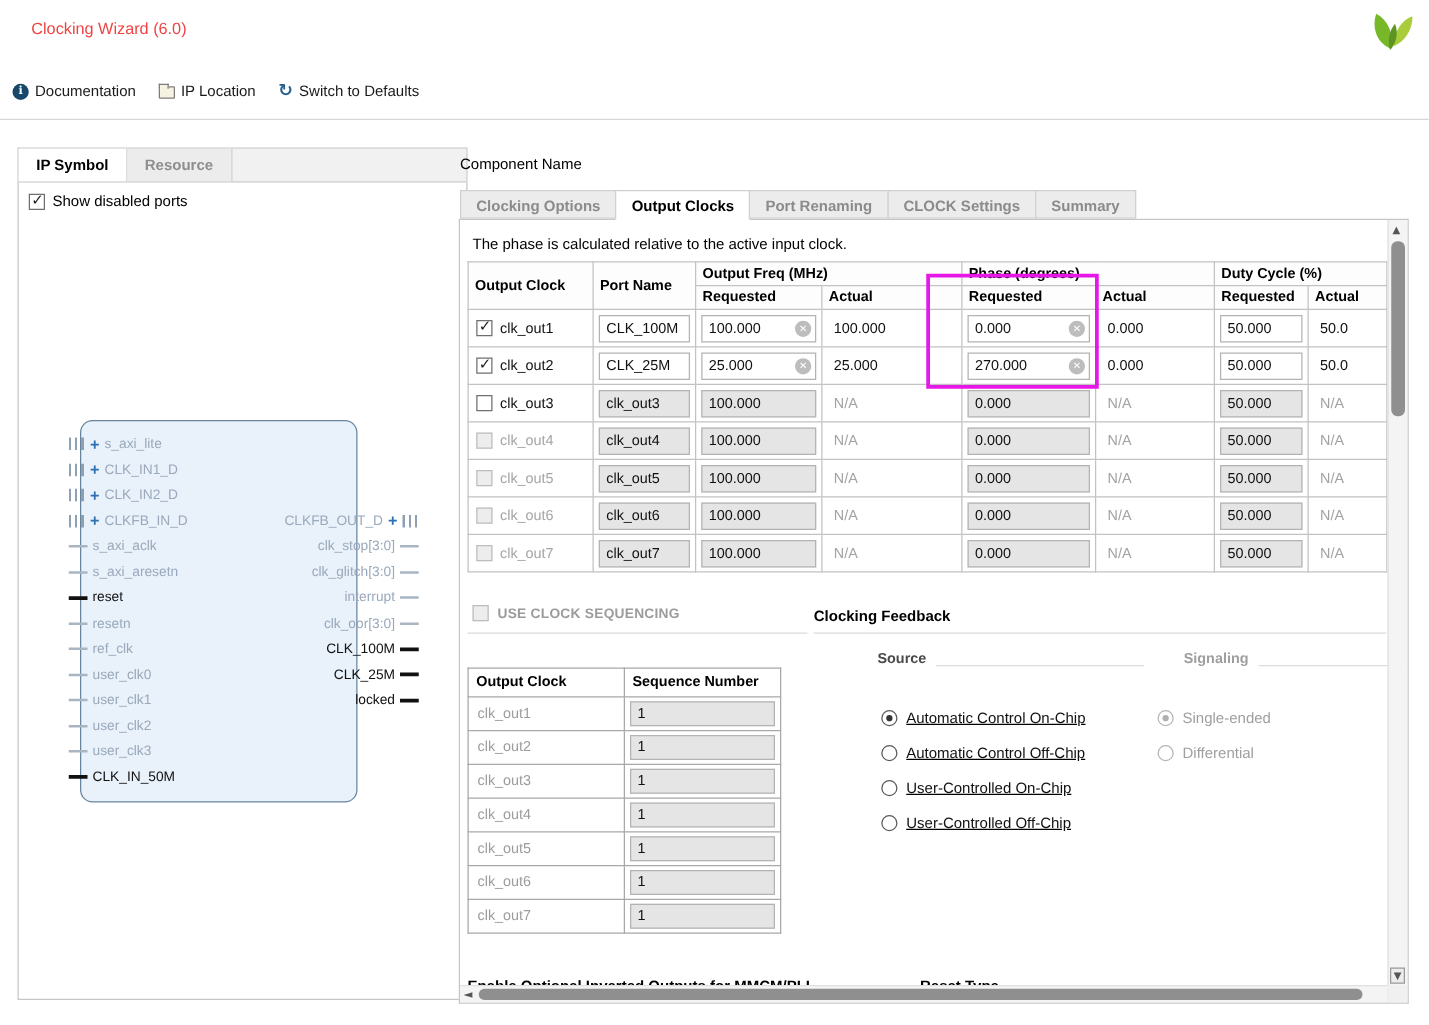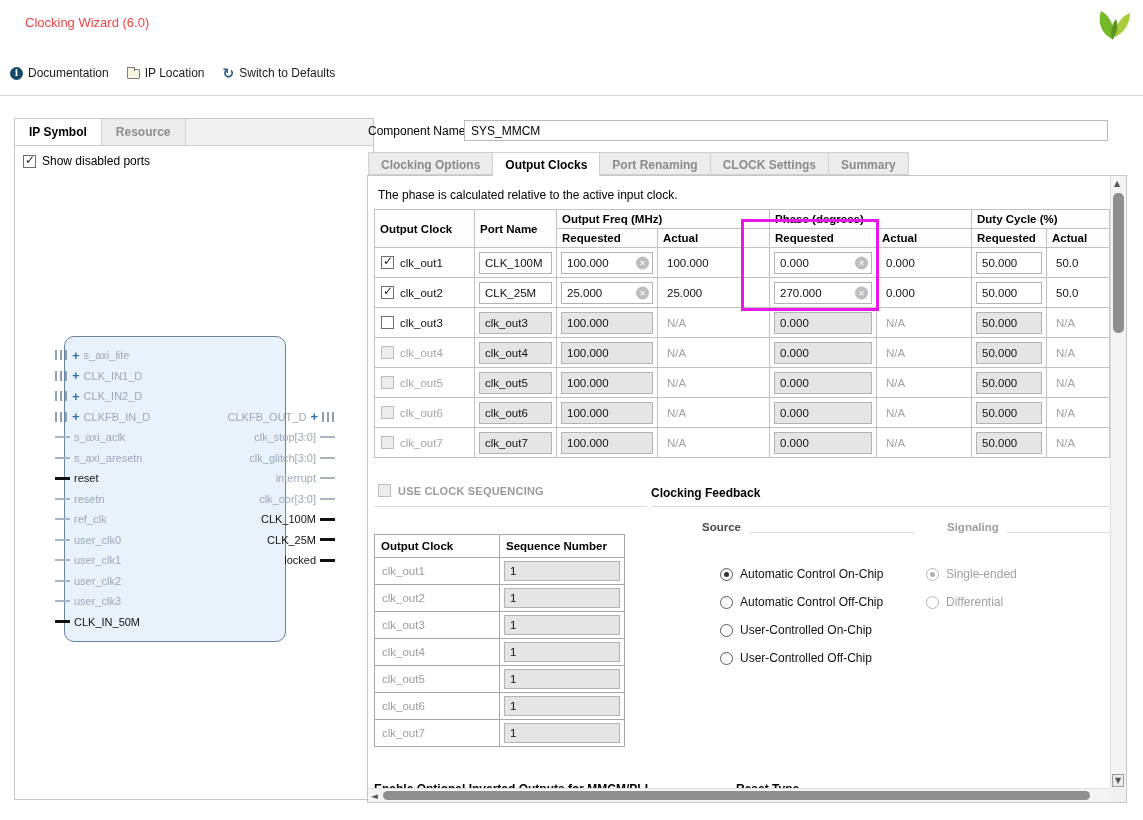--- a/index.html
+++ b/index.html
@@ -230,21 +230,20 @@
           <span class="plbl">CLK_25M</span>
         </div>
         <div class="port right en" style="top: 433px;">
           <span class="stub"></span>
           <span class="plbl">locked</span>
         </div>
       </div>
   </div>
 
   <span class="comp-label">Component Name</span>
-  <input class="comp-input" value="SYS_MMCM" style="">
 
   <div class="main-tabs" id="main-tabs">
       <div class="mtab">Clocking Options</div>
       <div class="mtab active">Output Clocks</div>
       <div class="mtab">Port Renaming</div>
       <div class="mtab">CLOCK Settings</div>
       <div class="mtab">Summary</div>
     </div>
 
   <div class="content">
@@ -587,21 +586,21 @@
 
     <div class="group-row" style="left:313px; top:345px; width:213px;">
       <span class="group-lbl">Source</span>
       <span class="group-rule"></span>
     </div>
     <div class="group-row" style="left:558px; top:345px; width:183px;">
       <span class="group-lbl dim">Signaling</span>
       <span class="group-rule"></span>
     </div>
 
-    <div class="radio-col" id="source-radios" style="left:352px; top:391px;">
+    <div class="radio-col" id="source-radios" style="left:337px; top:391px;text-decoration:underline;">
         <label class="radio-row">
           <span class="radio sel"></span>
           <span>Automatic Control On-Chip</span>
         </label>
         <label class="radio-row">
           <span class="radio"></span>
           <span>Automatic Control Off-Chip</span>
         </label>
         <label class="radio-row">
           <span class="radio"></span>

